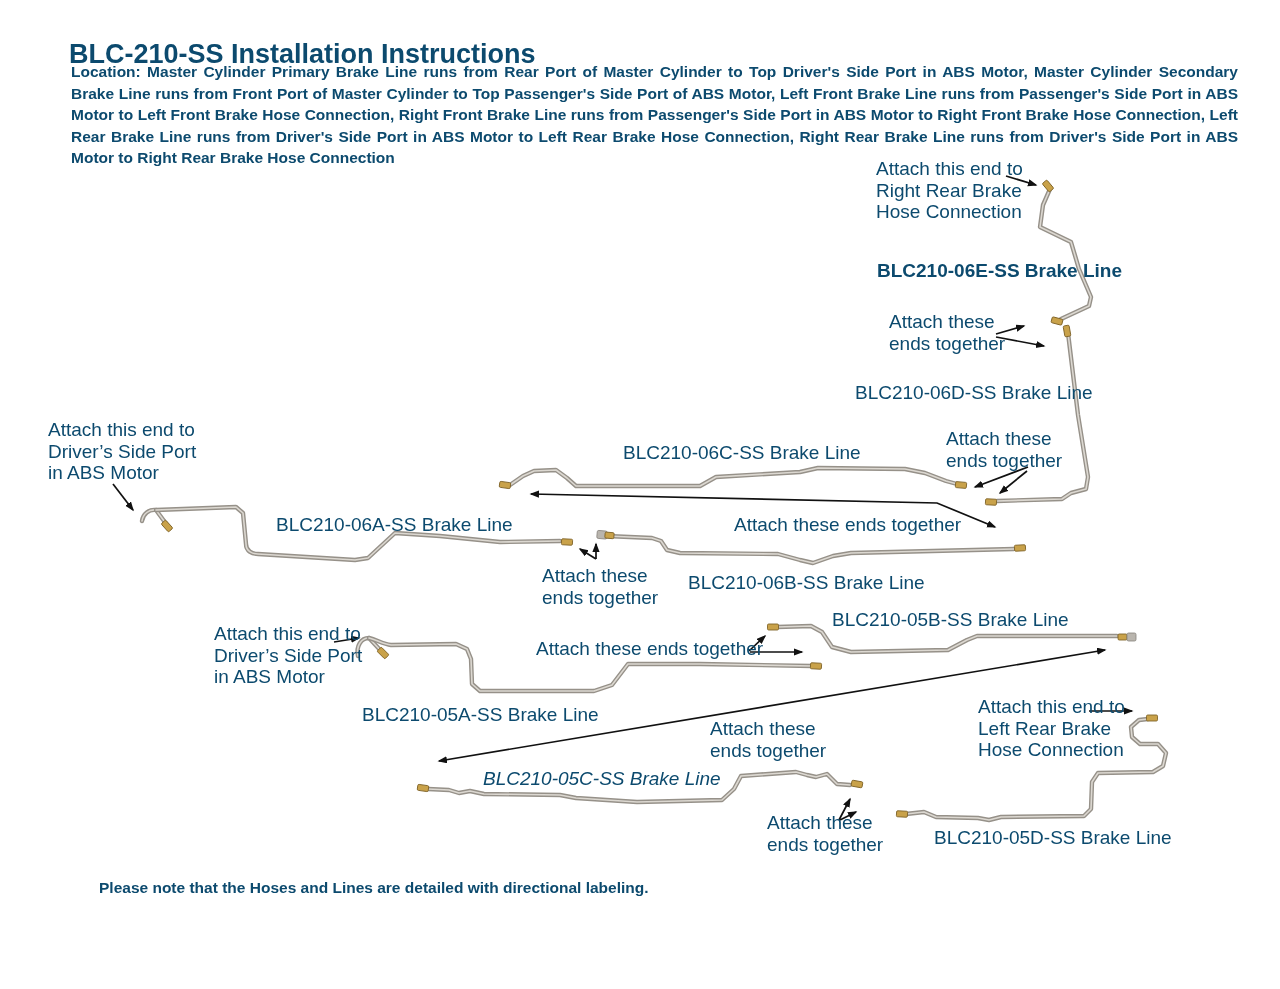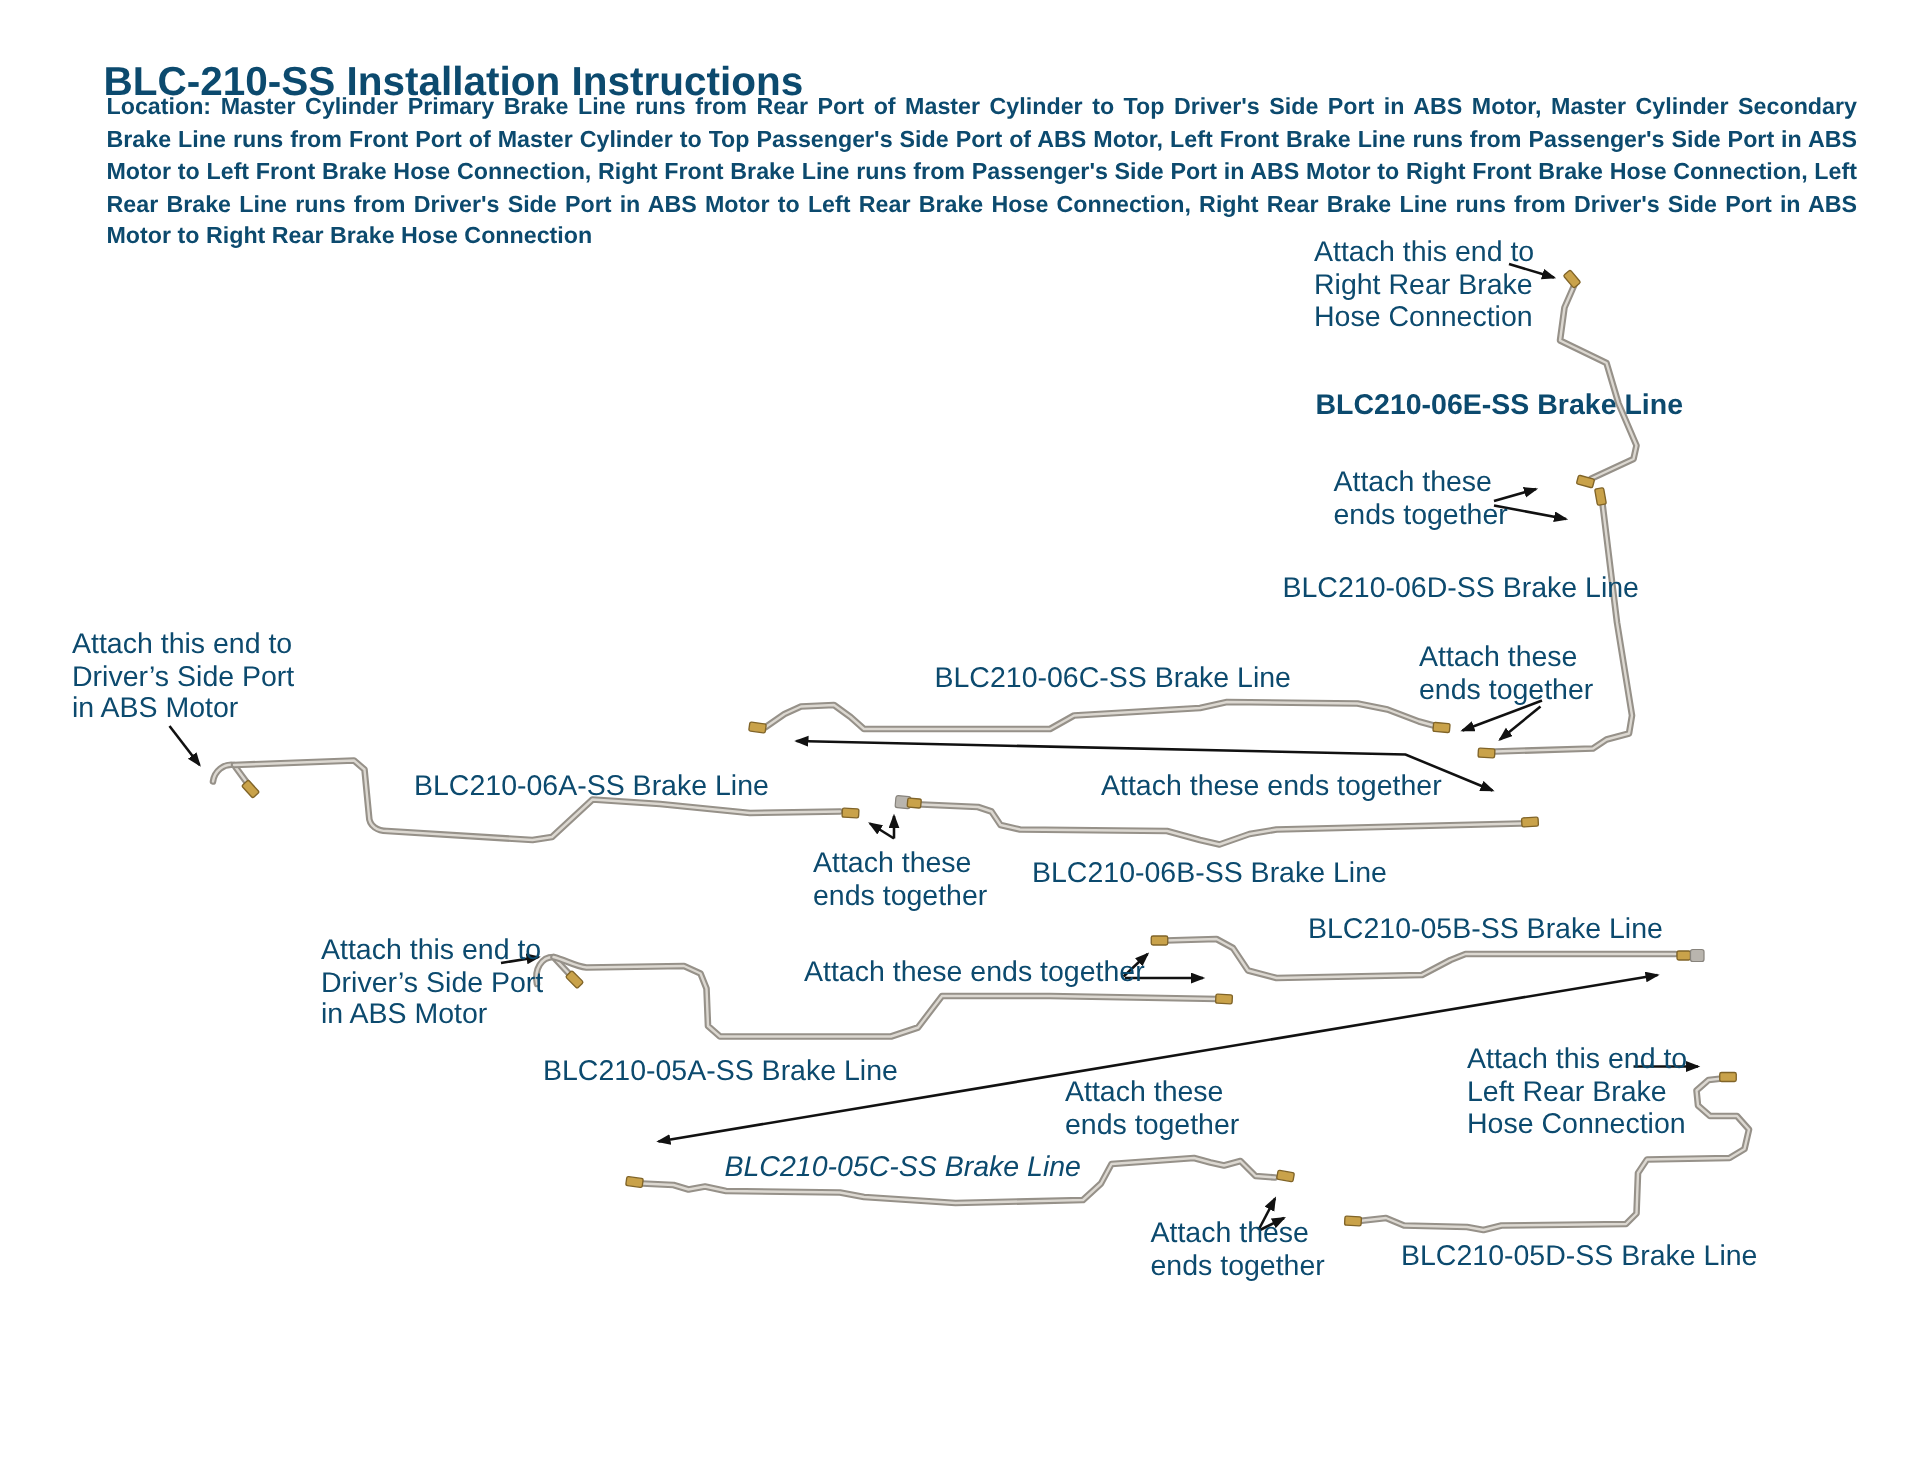--- a/index.html
+++ b/index.html
@@ -181,32 +181,33 @@
 ends together</div>
   <div class="lbl" style="left:623px;top:442px;">BLC210-06C-SS Brake Line</div>
   <div class="lbl" style="left:48px;top:419px;">Attach this end to
 Driver’s Side Port
 in ABS Motor</div>
   <div class="lbl" style="left:276px;top:514px;">BLC210-06A-SS Brake Line</div>
   <div class="lbl" style="left:734px;top:514px;">Attach these ends together</div>
   <div class="lbl" style="left:542px;top:565px;">Attach these
 ends together</div>
   <div class="lbl" style="left:688px;top:572px;">BLC210-06B-SS Brake Line</div>
-  <div class="lbl" style="left:872px;top:609px;">BLC210-05B-SS Brake Line</div>
+  <div class="lbl" style="left:832px;top:609px;">BLC210-05B-SS Brake Line</div>
   <div class="lbl" style="left:214px;top:623px;">Attach this end to
 Driver’s Side Port
 in ABS Motor</div>
   <div class="lbl" style="left:536px;top:638px;">Attach these ends together</div>
   <div class="lbl" style="left:362px;top:704px;">BLC210-05A-SS Brake Line</div>
   <div class="lbl" style="left:710px;top:718px;">Attach these
 ends together</div>
   <div class="lbl" style="left:978px;top:696px;">Attach this end to
 Left Rear Brake
 Hose Connection</div>
   <div class="lbl" style="left:483px;top:768px;font-style:italic;">BLC210-05C-SS Brake Line</div>
   <div class="lbl" style="left:767px;top:812px;">Attach these
 ends together</div>
   <div class="lbl" style="left:934px;top:827px;">BLC210-05D-SS Brake Line</div>
 
   <div class="abs footer">
+    <div>Please note that the Hoses and Lines are detailed with directional labeling.</div>
   </div>
 
 </div>
 
 </body></html>

